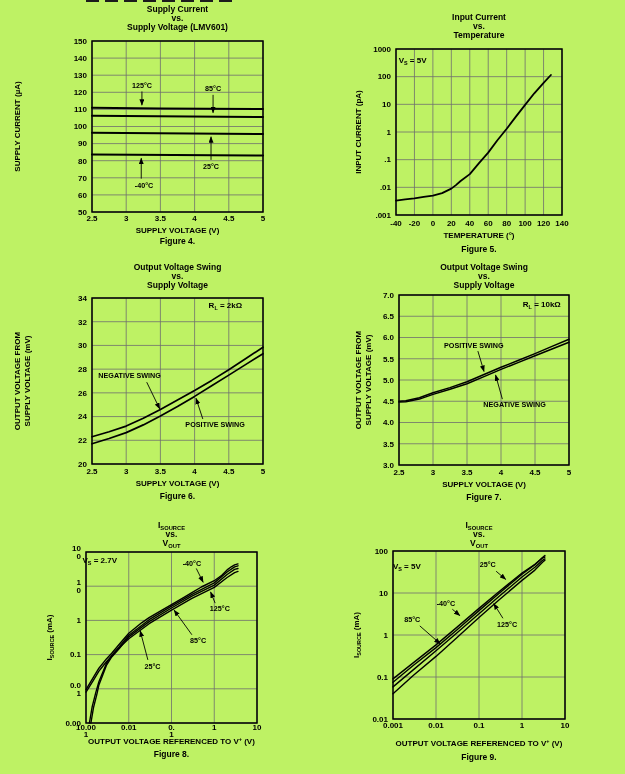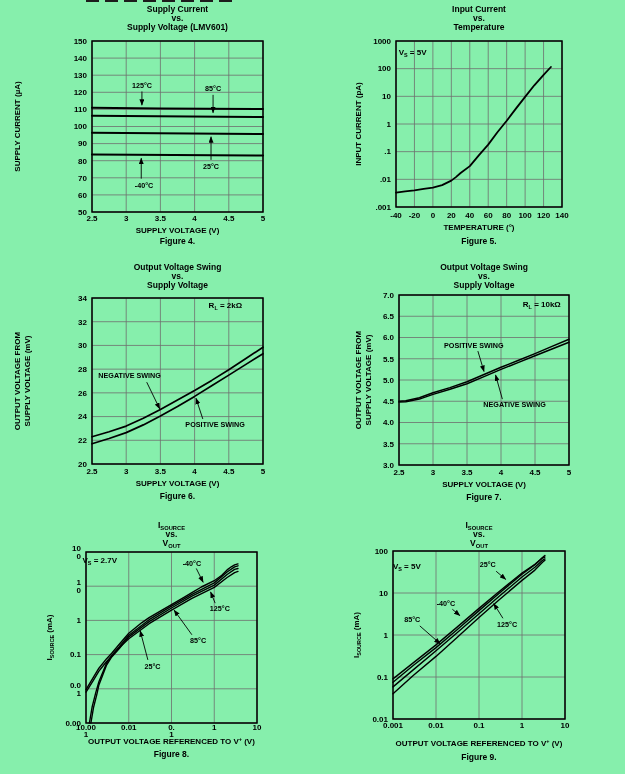--- a/index.html
+++ b/index.html
@@ -1,16 +1,16 @@
 <!DOCTYPE html>
 <html><head>
 <meta charset="utf-8">
 <style>
   html,body{margin:0;padding:0;background:#fff;}
-  .page{position:relative;width:625px;height:774px;background:#86efac;overflow:hidden;
+  .page{position:relative;width:625px;height:774px;background:#bef264;overflow:hidden;
         font-family:"Liberation Sans",sans-serif;}
   .cell{position:absolute;width:312px;height:258px;}
   .cell svg{display:block;}
   svg text{fill:#000;}
   .top-artifact{position:absolute;left:86px;top:0;width:146px;height:2px;
     background:repeating-linear-gradient(90deg,#1c1c1c 0 13px,transparent 13px 19px);}
 </style>
 </head>
 <body>
 
@@ -71,21 +71,21 @@
         <line x1="141.932" y1="91.44500000000001" x2="141.932" y2="105.125" stroke="#000000" stroke-width="0.9" marker-end="url(#ah0)"></line>
         <text x="213.06799999999998" y="91.38000000000001" font-size="7.2" font-weight="bold" text-anchor="middle" font-family="&quot;Liberation Sans&quot;, sans-serif"><tspan>85°C</tspan></text>
         <line x1="213.06799999999998" y1="94.865" x2="213.06799999999998" y2="112.82000000000001" stroke="#000000" stroke-width="0.9" marker-end="url(#ah0)"></line>
         <text x="211.01600000000002" y="169.185" font-size="7.2" font-weight="bold" text-anchor="middle" font-family="&quot;Liberation Sans&quot;, sans-serif"><tspan>25°C</tspan></text>
         <line x1="211.01600000000002" y1="159.845" x2="211.01600000000002" y2="136.76" stroke="#000000" stroke-width="0.9" marker-end="url(#ah0)"></line>
         <text x="143.98399999999998" y="187.995" font-size="7.2" font-weight="bold" text-anchor="middle" font-family="&quot;Liberation Sans&quot;, sans-serif"><tspan>-40°C</tspan></text>
         <line x1="141.24800000000002" y1="178.655" x2="141.24800000000002" y2="158.135" stroke="#000000" stroke-width="0.9" marker-end="url(#ah0)"></line>
         <text x="177.5" y="244" font-size="8.5" font-weight="bold" text-anchor="middle" font-family="&quot;Liberation Sans&quot;, sans-serif"><tspan>Figure 4.</tspan></text>
       </svg>
     </div>
-  <div class="cell" id="chart-1" style="left: 313px; top: 0px;">
+  <div class="cell" id="chart-1" style="left: 313px; top: 8px;">
       <svg width="312" height="258" viewBox="0 0 312 258">
         <defs>
           <marker id="ah1" markerWidth="7" markerHeight="5" refX="6" refY="2.5" orient="auto" markerUnits="userSpaceOnUse">
             <path d="M0,0 L6.5,2.5 L0,5 Z" fill="#000000"></path>
           </marker>
         </defs>
         <text x="166" y="12" font-size="8.5" font-weight="bold" text-anchor="middle" font-family="&quot;Liberation Sans&quot;, sans-serif"><tspan>Input Current</tspan></text>
         <text x="166" y="21" font-size="8.5" font-weight="bold" text-anchor="middle" font-family="&quot;Liberation Sans&quot;, sans-serif"><tspan>vs.</tspan></text>
         <text x="166" y="30" font-size="8.5" font-weight="bold" text-anchor="middle" font-family="&quot;Liberation Sans&quot;, sans-serif"><tspan>Temperature</tspan></text>
         <line x1="83" y1="41" x2="83" y2="207" stroke="#6e6e6e" stroke-width="0.8"></line>

